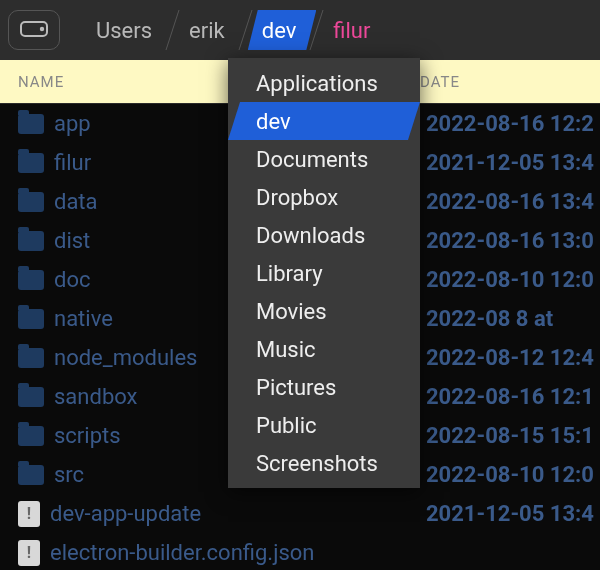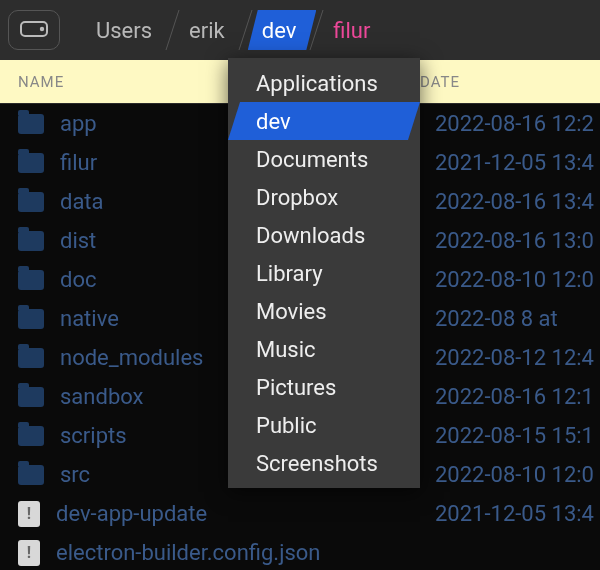--- a/index.html
+++ b/index.html
@@ -74,30 +74,31 @@
   .row {
     display: flex;
     align-items: center;
     height: 39px;
     font-size: 22px;
     color: #3a5a8a;
   }
   .row .cell-name {
     width: 420px;
     padding-left: 18px;
-    display: flex; align-items: center; gap: 16px;
+    display: flex; align-items: center; gap: 10px;
     color: #3a5a8a;
     white-space: nowrap;
   }
   .row .cell-date {
     flex: 1;
-    padding-left: 15px;
+    padding-left: 6px;
     color: #3a5a8a;
     white-space: nowrap;
     overflow: hidden;
+    font-weight: bold;
   }
   .folder-icon {
     width: 26px; height: 20px;
     background: #1e3a5f;
     border-radius: 3px;
     position: relative;
   }
   .folder-icon::before {
     content: "";
     position: absolute;

